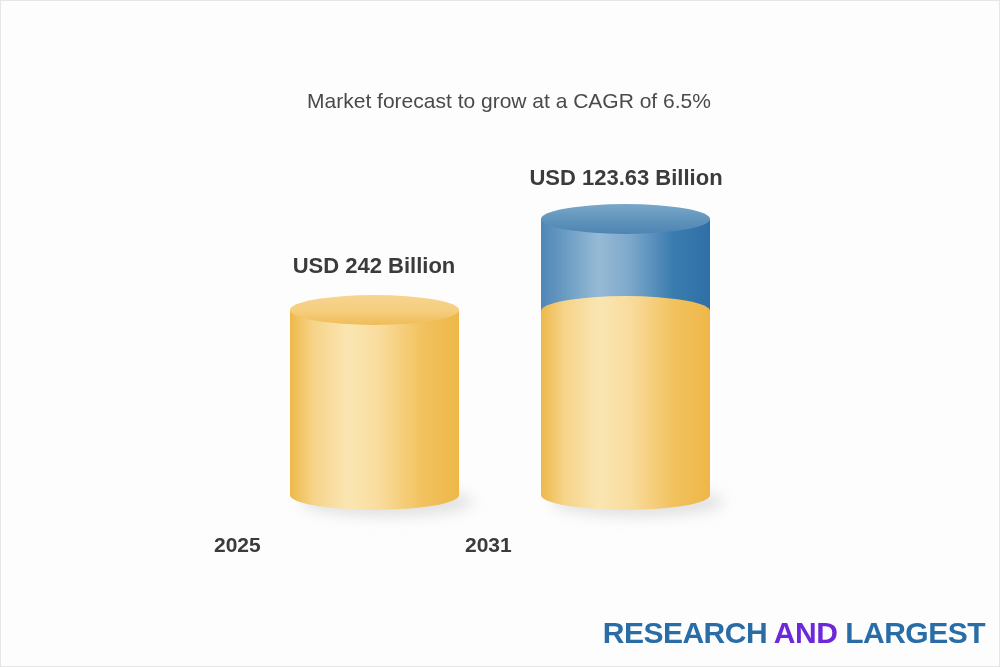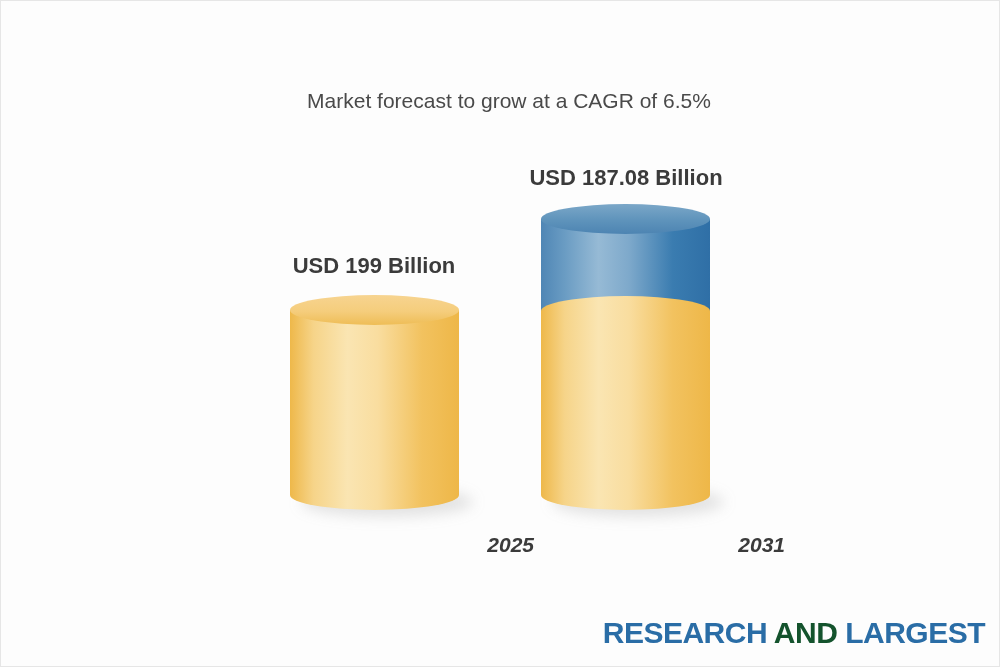--- a/index.html
+++ b/index.html
@@ -62,25 +62,24 @@
     text-align: center;
     font-size: 22px;
     font-weight: bold;
     color: #3b3b3b;
   }
 
   
   .year-label {
     position: absolute;
     width: 320px;
-    text-align: right;
+    text-align: left;
     font-size: 21px;
     font-weight: bold;
     color: #3b3b3b;
-    font-style: italic;
   }
 
   
   .cylinder { position: absolute; }
 
   .cyl-shadow {
     position: absolute;
     border-radius: 50%;
     background: rgba(120,120,120,0.20);
     filter: blur(7px);
@@ -171,21 +170,21 @@
 
   #brand-wordmark {
     font-size: 30px;
     font-weight: bold;
     color: #2a6da6;
     letter-spacing: -0.5px;
     line-height: 1.05;
     white-space: nowrap;
   }
 
-  #brand-wordmark .accent { color: #14532d; text-align: center; }
+  #brand-wordmark .accent { color: #6d28d9; text-align: center; }
 
   #brand-tagline {
     font-size: 13.2px;
     font-weight: bold;
     color: #2a6da6;
     letter-spacing: 0.42px;
     white-space: nowrap;
     margin-top: 2px;
   }
 </style>
@@ -194,39 +193,39 @@
 
 <div id="canvas">
 
 
   <div id="chart-subtitle">Market forecast to grow at a CAGR of 6.5%</div>
 
   <div id="plot-area">
 
     <div class="bar-group">
 
-      <div class="value-label" style="left: 213px; top: 252px;">USD 199 Billion</div>
+      <div class="value-label" style="left: 213px; top: 252px;">USD 242 Billion</div>
 
       <div class="cylinder">
 
         <div class="cyl-shadow" style="left: 300px; top: 486px; width: 172px; height: 30px;"></div>
 
         <div class="cyl-bottom yellow" style="left: 289px; top: 479px; width: 169px; height: 30px;"></div>
 
         <div class="cyl-body yellow" style="left: 289px; top: 309px; width: 169px; height: 185px;"></div>
 
         <div class="cyl-top yellow" style="left: 289px; top: 294px; width: 169px; height: 30px;"></div>
       </div>
 
       <div class="year-label" style="left: 213px; top: 532px;">2025</div>
     </div>
 
     <div class="bar-group">
 
-      <div class="value-label" style="left: 465px; top: 164px;">USD 187.08 Billion</div>
+      <div class="value-label" style="left: 465px; top: 164px;">USD 123.63 Billion</div>
 
       <div class="cylinder">
 
         <div class="cyl-shadow" style="left: 551px; top: 486px; width: 172px; height: 30px;"></div>
 
         <div class="cyl-bottom yellow" style="left: 540px; top: 479px; width: 169px; height: 30px;"></div>
 
         <div class="cyl-body yellow" style="left: 540px; top: 310px; width: 169px; height: 184px;"></div>
 
         <div class="cyl-body blue" style="left: 540px; top: 218px; width: 169px; height: 92px;"></div>

